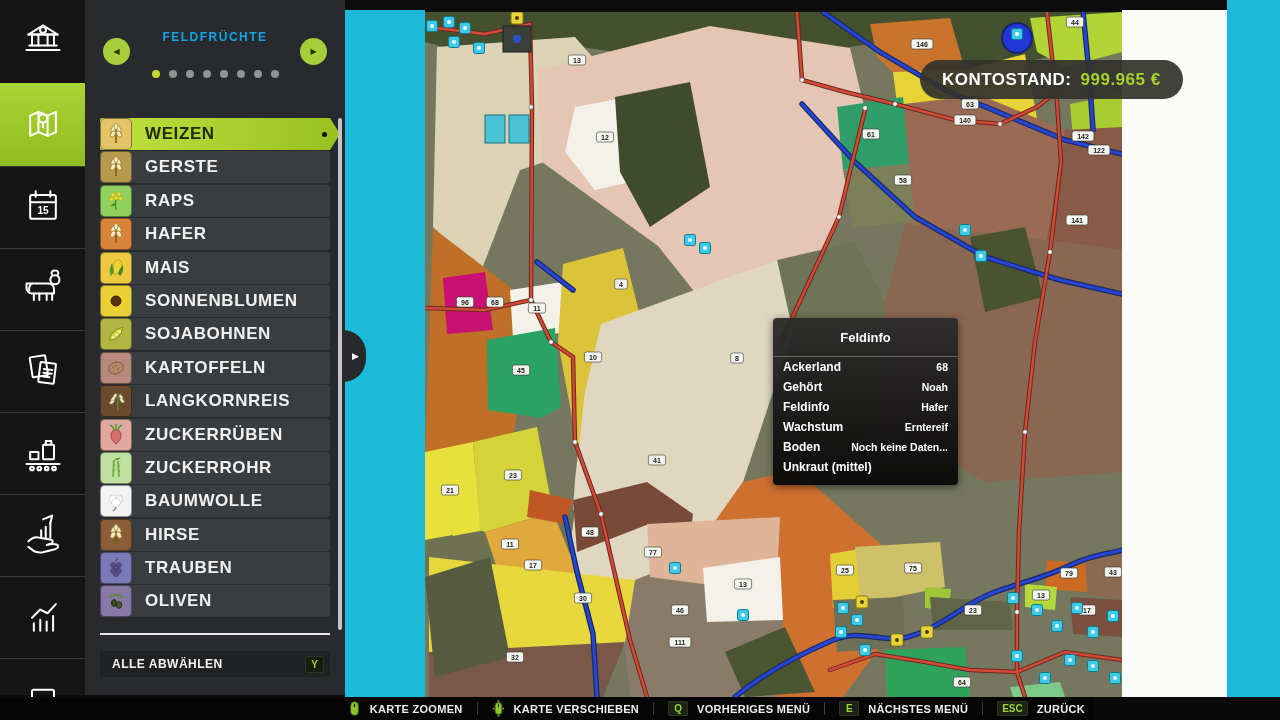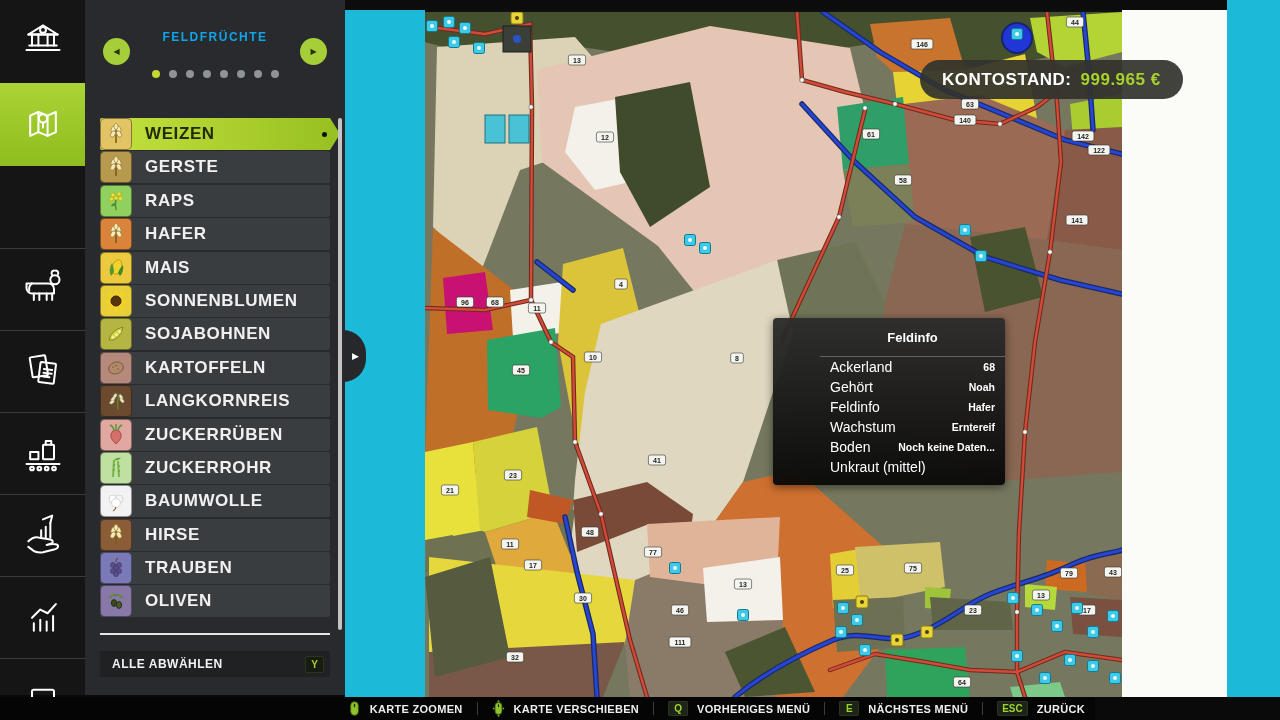--- a/index.html
+++ b/index.html
@@ -59,25 +59,25 @@
   #white-strip{position:absolute;left:1122px;top:10px;width:105px;height:687px;background:#fbfbf8;}
   #cyan-right{position:absolute;left:1227px;top:0;width:53px;height:697px;background:#1cb9d9;}
   
   #balance{position:absolute;left:920px;top:60px;height:39px;border-radius:20px;background:rgba(50,50,44,.92);
       display:flex;align-items:center;gap:9px;padding:0 22px;}
   #balance .lbl{color:#fff;font-size:17px;font-weight:800;letter-spacing:.5px;}
   #balance .val{color:#a8d22b;font-size:17px;font-weight:800;letter-spacing:.5px;}
   
   #fieldinfo{position:absolute;left:773px;top:318px;width:185px;border-radius:4px;
       background:linear-gradient(180deg,rgba(44,44,44,.96),rgba(8,8,8,.96));padding-bottom:8px;
-      box-shadow:0 2px 8px rgba(0,0,0,.5);padding-left:47px;}
+      box-shadow:0 2px 8px rgba(0,0,0,.5);}
   #fieldinfo .fi-title{height:38px;display:flex;align-items:center;justify-content:center;
       color:#fff;font-size:13px;font-weight:800;border-bottom:1px solid rgba(255,255,255,.28);}
   .fi-row{height:20px;display:flex;align-items:center;justify-content:space-between;padding:0 10px;}
-  .fi-row .l{color:#fff;font-size:14px;font-weight:400;}
+  .fi-row .l{color:#fff;font-size:12px;font-weight:700;}
   .fi-row .v{color:#fff;font-size:10.5px;font-weight:700;}
   
   #bottombar{position:absolute;left:0;top:697px;width:1095px;height:23px;background:#050505;
       display:flex;align-items:center;justify-content:flex-end;padding-right:10px;box-sizing:border-box;gap:9px;}
   .bb-label{color:#ededed;font-size:11px;font-weight:800;letter-spacing:.3px;}
   .bb-div{width:1px;height:13px;background:#3c3c3c;margin:0 5px;}
   .bb-icon svg{width:13px;height:17px;display:block;}
   .bb-key{background:#1d2317;color:#9bd32f;font-size:10px;font-weight:800;border-radius:2px;
       padding:2px 5px;min-width:10px;text-align:center;box-shadow:inset 0 0 0 1px #2c3520;}
 </style>
@@ -101,20 +101,30 @@
           <g stroke="#fff" stroke-width="2.2" fill="none" stroke-linecap="round" stroke-linejoin="round">
             <path d="M10 16 L19 12 L29 16 L38 12 V34 L29 38 L19 34 L10 38 Z"></path>
             <path d="M19 12 V34 M29 16 V38"></path>
             <circle cx="24" cy="19" r="4.5"></circle>
             <path d="M24 23.5 V29"></path>
           </g>
         </svg></span>
       <span class="tab">
         <i></i>
       </span>
+    </div>
+    <div class="side-cell" style="top: 166px; height: 82px;">
+      <span><svg viewBox="0 0 48 48">
+          <g stroke="#fff" stroke-width="2.2" fill="none" stroke-linecap="round" stroke-linejoin="round">
+            <rect x="10" y="12" width="28" height="26" rx="2"></rect>
+            <path d="M10 20 H38"></path>
+            <path d="M16 8 V14 M32 8 V14"></path>
+          </g>
+          <text x="24" y="33" text-anchor="middle" font-size="11" font-weight="bold" fill="#fff" font-family="Liberation Sans,sans-serif">15</text>
+        </svg></span>
     </div>
     <div class="side-cell" style="top: 248px; height: 82px;">
       <span><svg viewBox="0 0 48 48">
           <g stroke="#fff" stroke-width="2.2" fill="none" stroke-linecap="round" stroke-linejoin="round">
             <path d="M12 19 h18 a6 6 0 0 1 6 6 v5 h-24 a6 6 0 0 1 -6 -6 v-5 z"></path>
             <circle cx="37" cy="15" r="5"></circle>
             <path d="M34 10 q-2 -4 2 -5 M40 10 q2 -4 -2 -5"></path>
             <path d="M14 30 v7 M20 30 v7 M28 30 v7 M34 30 v7"></path>
             <path d="M12 19 q-4 3 -3 8"></path>
           </g>

